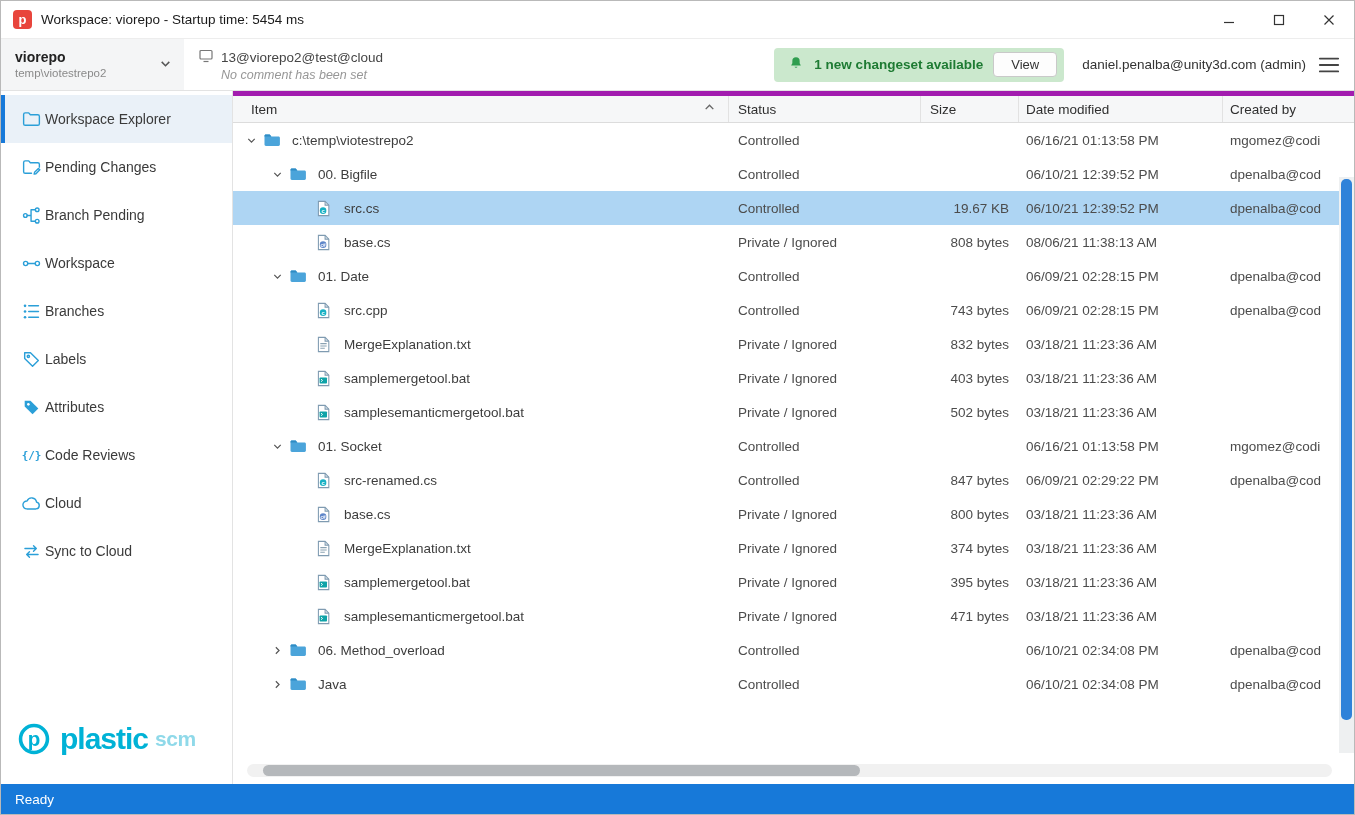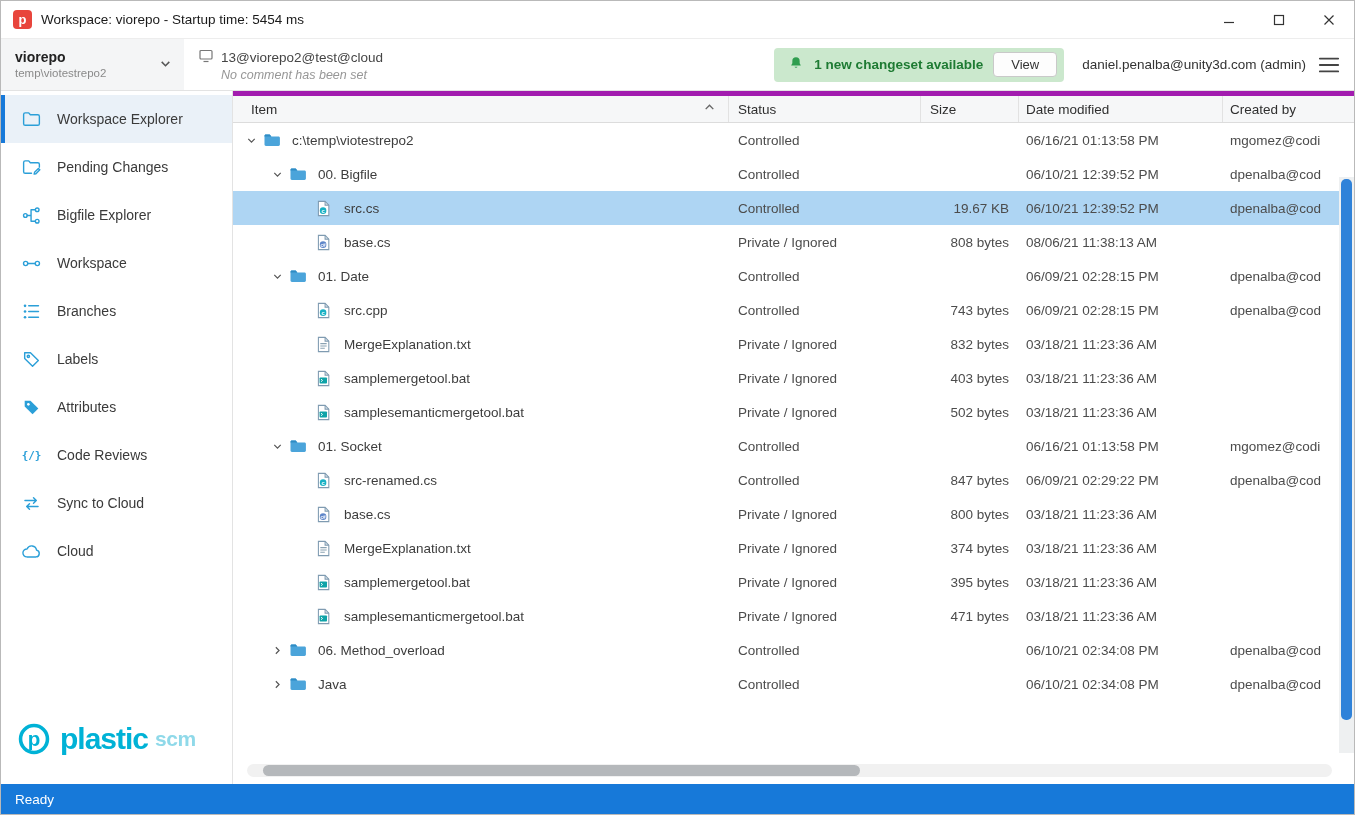--- a/index.html
+++ b/index.html
@@ -35,21 +35,21 @@
   .cset-comment{font-style:italic;color:#979797;font-size:12.5px;margin-left:23px;margin-top:1px}
   .notif{background:var(--green-bg);border-radius:4px;height:34px;display:flex;align-items:center;gap:10px;padding:0 7px 0 14px;flex:0 0 auto}
   .notif-text{color:var(--green-text);font-weight:bold;font-size:13.5px}
   .view-btn{background:#fdfdfd;border:1px solid #c9c9c9;border-radius:4px;height:25px;padding:0 17px;font-size:13px;color:#333;cursor:pointer;font-family:inherit}
   .user-label{margin-left:18px;font-size:13.5px;color:#333;flex:0 0 auto}
   .hamburger{margin:0 14px 0 12px;cursor:pointer;display:flex;align-items:center}
 
   
   .body{flex:1;display:flex;min-height:0;position:relative}
   .sidebar{width:232px;border-right:1px solid var(--border);display:flex;flex-direction:column;flex:0 0 auto;padding-top:4px}
-  .side-item{height:48px;display:flex;align-items:center;gap:15px;padding-left:19px;font-size:14px;color:#3a3a3a;cursor:pointer;position:relative}
+  .side-item{height:48px;display:flex;align-items:center;gap:3px;padding-left:19px;font-size:14px;color:#3a3a3a;cursor:pointer;position:relative}
   .side-item.active{background:#eaf1f8}
   .side-item.active::before{content:"";position:absolute;left:0;top:0;bottom:0;width:4px;background:var(--accent)}
   .side-icon{width:22px;display:flex;align-items:center;justify-content:center}
   .side-icon svg{width:21px;height:21px;fill:none;stroke:var(--icon-blue);stroke-width:1.6;stroke-linecap:round;stroke-linejoin:round}
   .side-icon svg .f{fill:var(--icon-blue);stroke:none}
   .logo{margin-top:auto;padding:0 0 26px 14px;display:flex;align-items:center;gap:7px}
   .logo-word{font-size:30px;font-weight:bold;color:var(--brand);letter-spacing:-1px;line-height:1}
   .logo-suffix{font-size:21px;color:#8fd9e9;font-weight:bold;letter-spacing:-0.5px}
 
   .main{flex:1;display:flex;flex-direction:column;min-width:0;position:relative}
@@ -172,21 +172,21 @@
           </div>
           <div class="side-item">
             <span class="side-icon">
               <svg viewBox="0 0 24 24">
                 <circle cx="5" cy="12" r="2.1"></circle>
                 <circle cx="18.5" cy="5.5" r="2.1"></circle>
                 <circle cx="18.5" cy="18.5" r="2.1"></circle>
                 <path d="M7.1 12h4.4M11.5 12V5.5h4.9M11.5 12v6.5h4.9"></path>
               </svg>
             </span>
-            <span class="side-label">Bigfile Explorer</span>
+            <span class="side-label">Branch Pending</span>
           </div>
           <div class="side-item">
             <span class="side-icon">
               <svg viewBox="0 0 24 24">
                 <circle cx="5.3" cy="12" r="2.4"></circle>
                 <circle cx="18.7" cy="12" r="2.4"></circle>
                 <path d="M7.7 12h8.6"></path>
               </svg>
             </span>
             <span class="side-label">Workspace</span>
@@ -224,32 +224,32 @@
             <span class="side-icon">
               <svg viewBox="0 0 24 24">
                 <text x="12" y="16.5" text-anchor="middle" font-size="12.5" font-weight="bold" fill="#2b9fd8" stroke="none" font-family="DejaVu Sans Mono, monospace">{/}</text>
               </svg>
             </span>
             <span class="side-label">Code Reviews</span>
           </div>
           <div class="side-item">
             <span class="side-icon">
               <svg viewBox="0 0 24 24">
+                <path d="M6.6 18.2h10.5a3.9 3.9 0 0 0 .7-7.7A5.7 5.7 0 0 0 6.9 9.1a4.4 4.4 0 0 0-.3 9.1z"></path>
+              </svg>
+            </span>
+            <span class="side-label">Cloud</span>
+          </div>
+          <div class="side-item">
+            <span class="side-icon">
+              <svg viewBox="0 0 24 24">
                 <path d="M4.5 8.6h13M14.3 5.4l3.2 3.2-3.2 3.2M19.5 15.4h-13M9.7 12.2 6.5 15.4l3.2 3.2"></path>
               </svg>
             </span>
             <span class="side-label">Sync to Cloud</span>
-          </div>
-          <div class="side-item">
-            <span class="side-icon">
-              <svg viewBox="0 0 24 24">
-                <path d="M6.6 18.2h10.5a3.9 3.9 0 0 0 .7-7.7A5.7 5.7 0 0 0 6.9 9.1a4.4 4.4 0 0 0-.3 9.1z"></path>
-              </svg>
-            </span>
-            <span class="side-label">Cloud</span>
           </div>
         </nav>
       <div class="logo">
         <svg width="38" height="38" viewBox="0 0 48 48">
           <circle cx="24" cy="24" r="17" fill="none" stroke="#00b2d6" stroke-width="4.5"></circle>
           <text x="24" y="33" text-anchor="middle" font-size="26" font-weight="bold" fill="#00b2d6" font-family="Liberation Sans, sans-serif">p</text>
         </svg>
         <span class="logo-word">plastic</span>
           <span class="logo-suffix">scm</span>
       </div>

